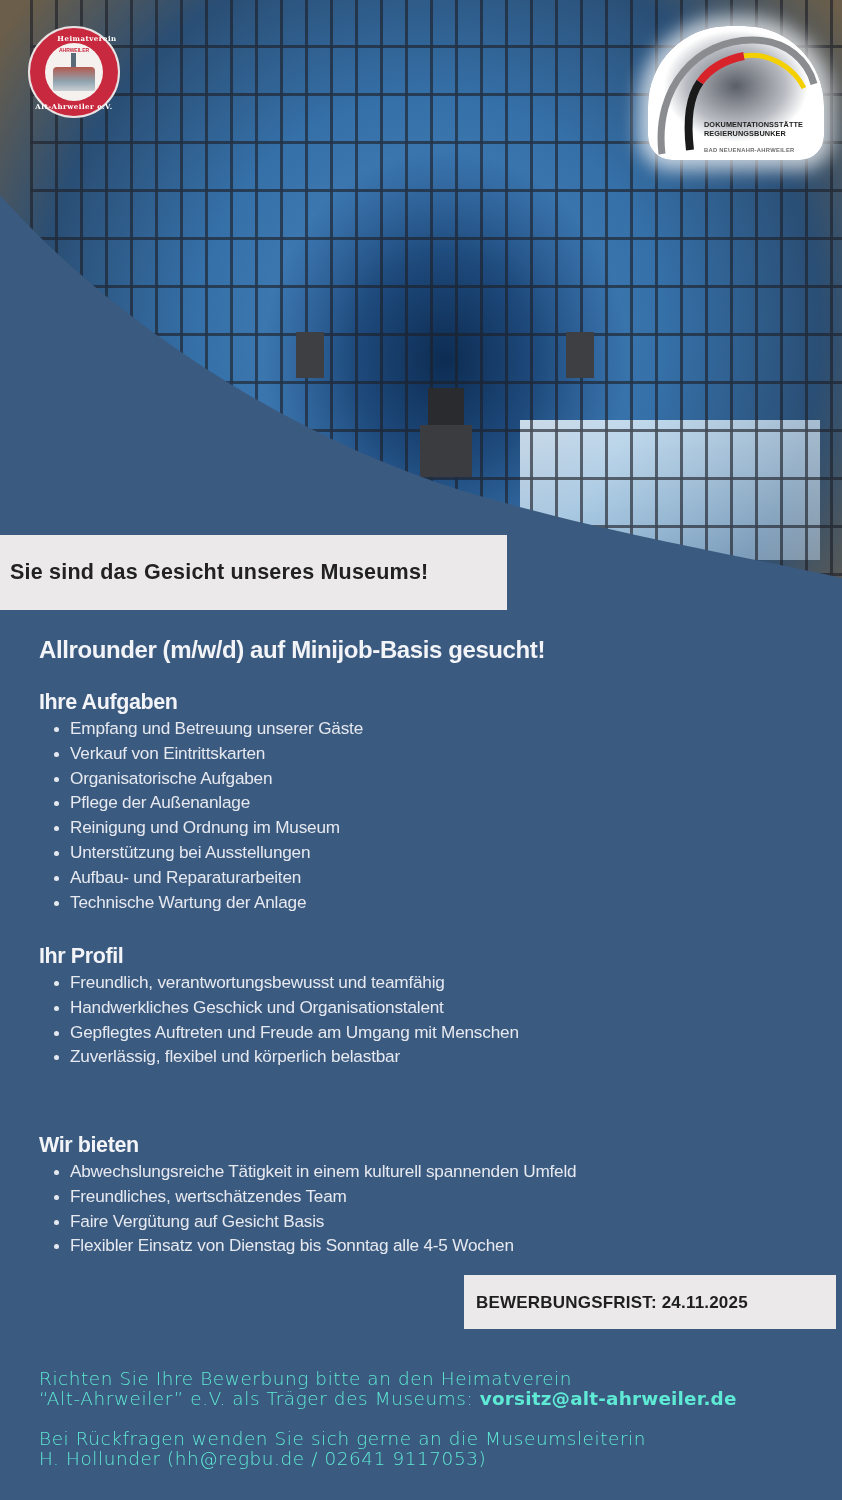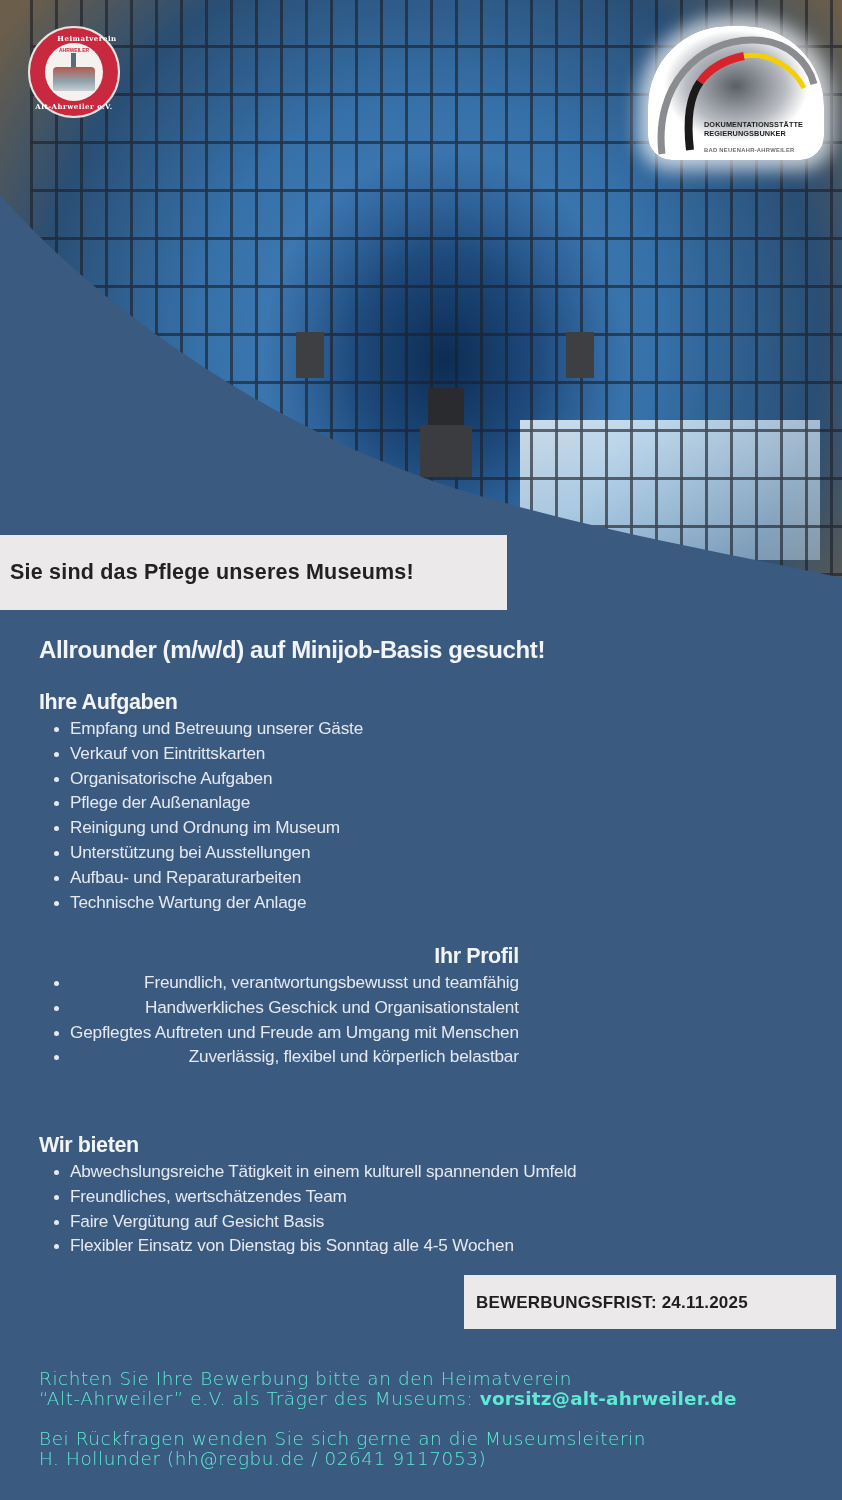--- a/index.html
+++ b/index.html
@@ -54,21 +54,21 @@
 
   
   .content { position: absolute; left: 39px; top: 632px; width: 780px; }
   .headline { font-size: 24px; font-weight: bold; color: #f3f4f7; letter-spacing: -0.4px; line-height: 36px; }
   .section-title { font-size: 21.5px; font-weight: bold; color: #f3f4f7; letter-spacing: -0.4px; line-height: 28px; }
   ul.bullets { list-style: none; padding-left: 14px; }
   ul.bullets li { font-size: 17.2px; line-height: 24.8px; color: #e6e9ef; position: relative; padding-left: 17px; letter-spacing: -0.2px; }
   ul.bullets li::before { content: ""; position: absolute; left: 1px; top: 11px; width: 5px; height: 5px; border-radius: 50%; background: #e6e9ef; }
 
   #sec-aufgaben { position: absolute; left: 0; top: 56px; }
-  #sec-profil { position: absolute; left: 0; top: 310px; text-align: right; }
+  #sec-profil { position: absolute; left: 0; top: 310px; }
   #sec-bieten { position: absolute; left: 0; top: 499px; }
 
   .deadline-box { position: absolute; left: 464px; top: 1275px; width: 372px; height: 54px; background: #ebe9ea; display: flex; align-items: center; padding-left: 12px; }
   .deadline { font-size: 17px; font-weight: bold; color: #1f1f1f; letter-spacing: 0.2px; padding-top: 2px; }
 
   .contact { position: absolute; left: 39px; top: 1369px; width: 790px; font-size: 18.4px; line-height: 20px; color: #5eead4; letter-spacing: 0.6px; font-family: "DejaVu Sans", sans-serif; font-weight: 300; }
   .contact p { margin-bottom: 20px; }
   .contact .email { font-weight: bold; letter-spacing: 0.2px; }
 </style>
 </head>
@@ -105,21 +105,21 @@
     <path d="M96,30 C122,26 146,42 156,62" fill="none" stroke="#f5d000" stroke-width="5"></path>
   </svg>
   <div class="logo-bunker-title">
     <div>DOKUMENTATIONSSTÄTTE</div>
     <div>REGIERUNGSBUNKER</div>
   </div>
   <div class="logo-bunker-sub">BAD NEUENAHR-AHRWEILER</div>
 </div>
 
 <div class="tagline-box">
-  <span class="tagline">Sie sind das Pflege unseres Museums!</span>
+  <span class="tagline">Sie sind das Gesicht unseres Museums!</span>
 </div>
 
 <div class="content">
   <h1 class="headline">Allrounder (m/w/d) auf Minijob-Basis gesucht!</h1>
 
   <div id="sec-aufgaben">
     <h2 class="section-title">Ihre Aufgaben</h2>
     <ul class="bullets">
       <li>Empfang und Betreuung unserer Gäste</li>
       <li>Verkauf von Eintrittskarten</li>

